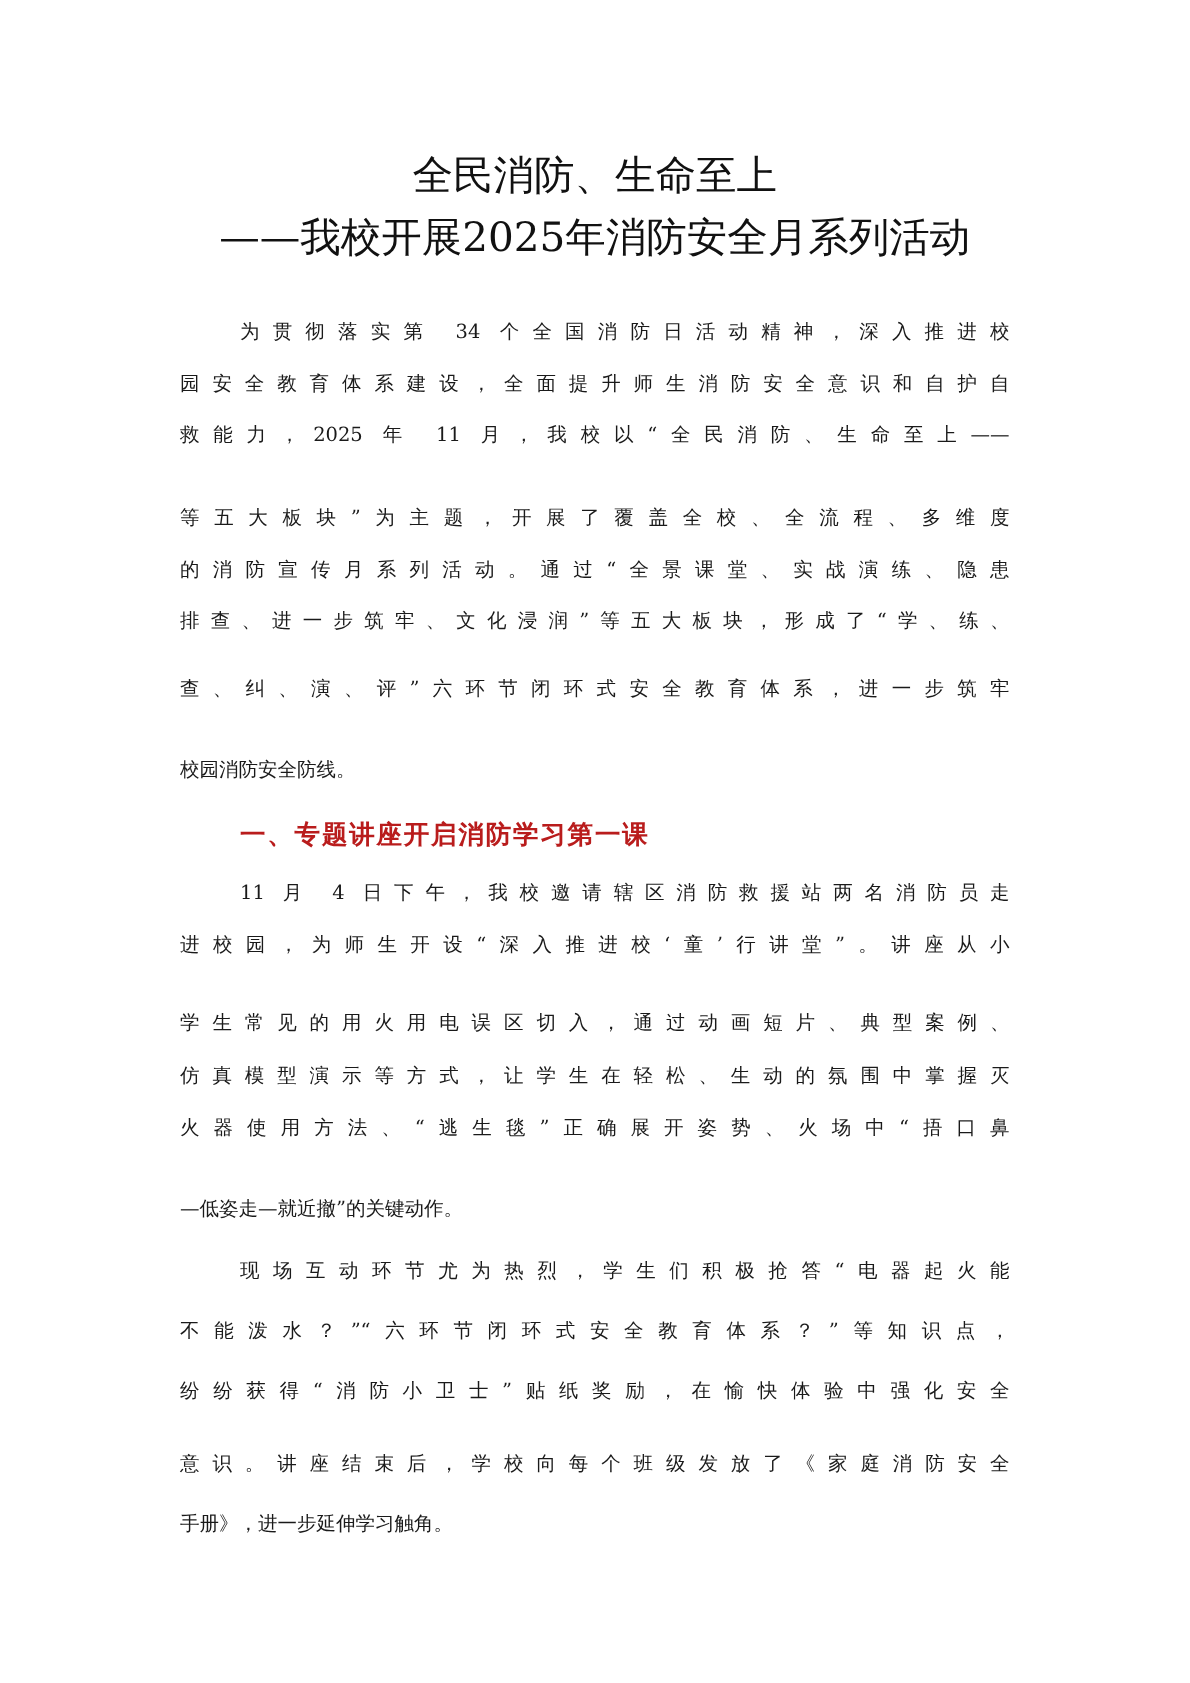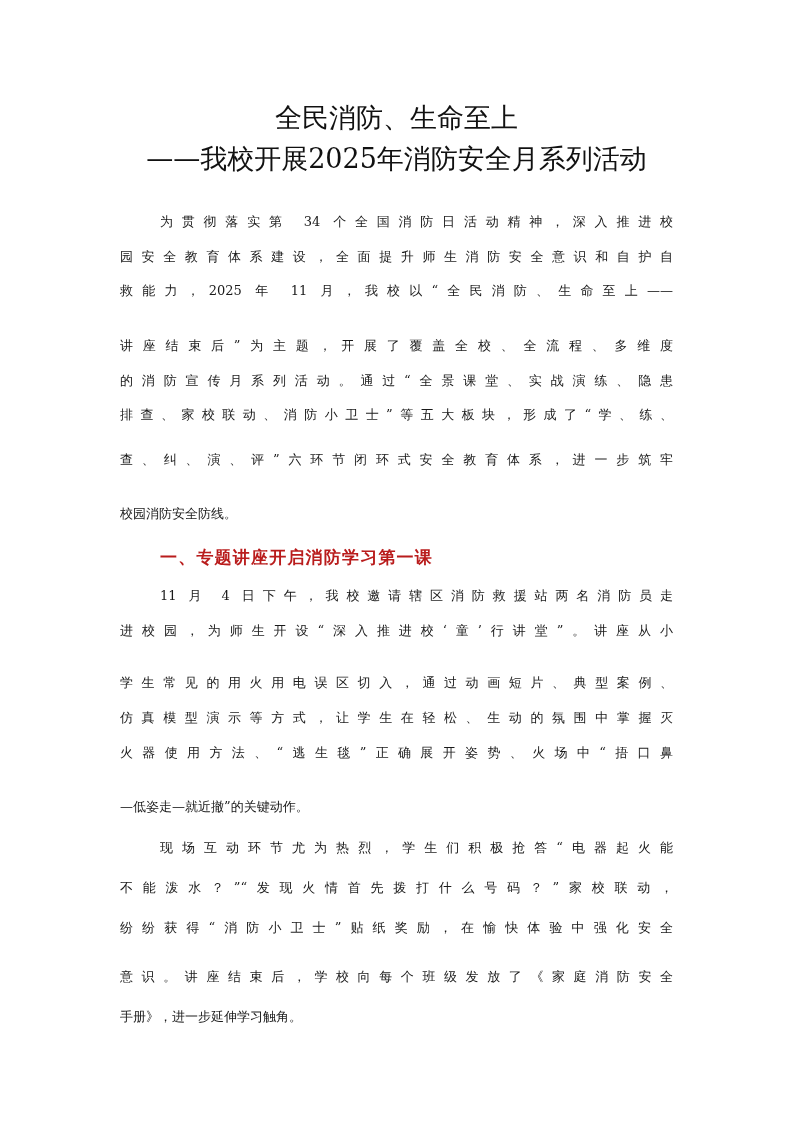--- a/index.html
+++ b/index.html
@@ -21,34 +21,34 @@
 <body>
 
 <div class="page">
 
   <div class="title title1">全民消防、生命至上</div>
   <div class="title title2">——我校开展2025年消防安全月系列活动</div>
 
   <div class="line indent" style="top:210px">为贯彻落实第 34 个全国消防日活动精神，深入推进校</div>
   <div class="line" style="top:245px">园安全教育体系建设，全面提升师生消防安全意识和自护自</div>
   <div class="line" style="top:279px">救能力，2025 年 11 月，我校以“全民消防、生命至上——</div>
-  <div class="line" style="top:334px">讲座结束后”为主题，开展了覆盖全校、全流程、多维度</div>
+  <div class="line" style="top:334px">等五大板块”为主题，开展了覆盖全校、全流程、多维度</div>
   <div class="line" style="top:369px">的消防宣传月系列活动。通过“全景课堂、实战演练、隐患</div>
-  <div class="line" style="top:403px">排查、家校联动、消防小卫士”等五大板块，形成了“学、练、</div>
+  <div class="line" style="top:403px">排查、进一步筑牢、文化浸润”等五大板块，形成了“学、练、</div>
   <div class="line" style="top:448px">查、纠、演、评”六环节闭环式安全教育体系，进一步筑牢</div>
   <div class="line last" style="top:502px">校园消防安全防线。</div>
 
   <div class="heading" style="top:545px">一、专题讲座开启消防学习第一课</div>
 
   <div class="line indent" style="top:584px">11 月 4 日下午，我校邀请辖区消防救援站两名消防员走</div>
   <div class="line" style="top:619px">进校园，为师生开设“深入推进校‘童’行讲堂”。讲座从小</div>
   <div class="line" style="top:671px">学生常见的用火用电误区切入，通过动画短片、典型案例、</div>
   <div class="line" style="top:706px">仿真模型演示等方式，让学生在轻松、生动的氛围中掌握灭</div>
   <div class="line" style="top:741px">火器使用方法、“逃生毯”正确展开姿势、火场中“捂口鼻</div>
   <div class="line last" style="top:795px">—低姿走—就近撤”的关键动作。</div>
 
   <div class="line indent" style="top:836px">现场互动环节尤为热烈，学生们积极抢答“电器起火能</div>
-  <div class="line" style="top:876px">不能泼水？”“发现火情首先拨打什么号码？”家校联动，</div>
+  <div class="line" style="top:876px">不能泼水？”“六环节闭环式安全教育体系？”等知识点，</div>
   <div class="line" style="top:916px">纷纷获得“消防小卫士”贴纸奖励，在愉快体验中强化安全</div>
   <div class="line" style="top:965px">意识。讲座结束后，学校向每个班级发放了《家庭消防安全</div>
   <div class="line last" style="top:1005px">手册》，进一步延伸学习触角。</div>
 
 </div>
 
 </body></html>

